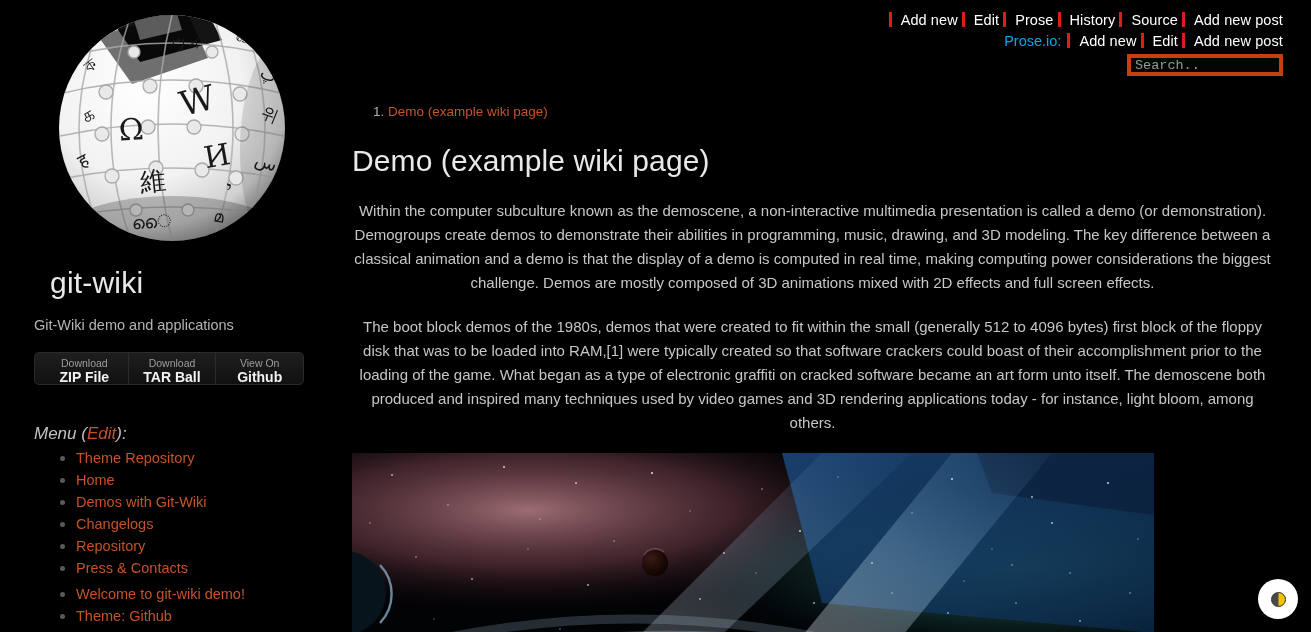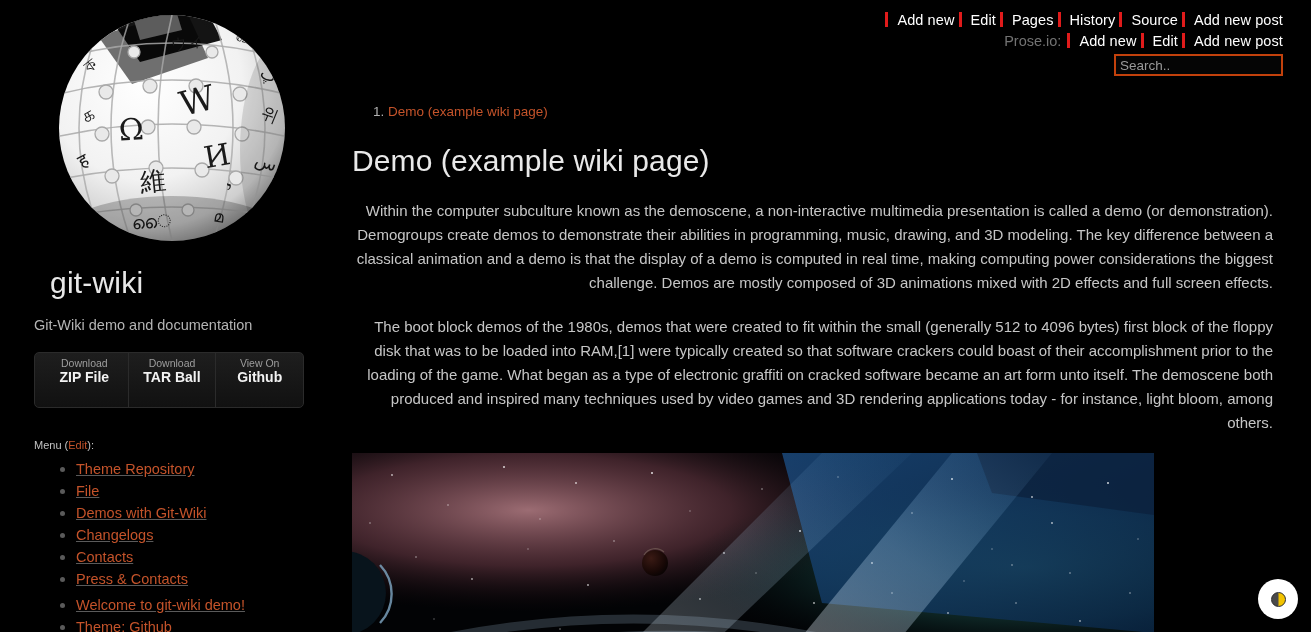--- a/index.html
+++ b/index.html
@@ -43,38 +43,38 @@
     flex: 0 0 auto;
   }
   .nav-link {
     color: #ffffff;
     font-size: 14.5px;
     text-decoration: none;
     letter-spacing: 0.1px;
     flex: 0 0 auto;
   }
   .nav-label {
-    color: #737373;
+    color: #0ea5e9;
     font-size: 14.5px;
     margin-right: 2px;
     flex: 0 0 auto;
   }
   #search-wrap {
     display: flex;
     justify-content: flex-end;
     margin-top: 3px;
   }
   #search-input {
-    width: 169px;
+    width: 156px;
     height: 22px;
     background: #050505;
-    border: 2px solid #c2410c;
+    border: 4px solid #c2410c;
     color: #d6d6d6;
     font-size: 13.5px;
-    font-family: Liberation Sans, sans-serif;
+    font-family: Liberation Mono, monospace;
     padding: 1px 4px;
     outline: none;
   }
   #search-input::placeholder { color: #9a9a9a; opacity: 1; }
 
   
   #sidebar {
     position: absolute;
     left: 0; top: 0;
     width: 340px;
@@ -103,21 +103,21 @@
     color: #b4b4b4;
     font-size: 14.5px;
     margin: 14px 0 0 2px;
     line-height: 18px;
   }
 
   #dl-buttons {
     display: flex;
     margin: 18px 0 0 2px;
     width: 270px;
-    height: 56px;
+    height: 33px;
     border-radius: 5px;
     overflow: hidden;
     border: 1px solid #2b2b2b;
     background: linear-gradient(180deg, #1e1e1e 0%, #111111 100%);
     padding-left: 6px;
   }
   .dl-btn {
     flex: 1 1 0;
     text-align: center;
     padding: 4px 0 0 0;
@@ -135,36 +135,36 @@
   .dl-big {
     display: block;
     color: #f2f2f2;
     font-size: 14px;
     font-weight: bold;
     line-height: 17px;
   }
 
   .side-heading {
     color: #c2c2c2;
-    font-size: 11px;
-    margin: 28px 0 0 2px;
+    font-size: 17px;
+    margin: 40px 0 0 2px;
     line-height: 18px;
+    font-style: italic;
   }
   .side-heading a { color: #c4532a; text-decoration: none; }
 
   ul.side-list {
     list-style: disc;
     margin: 4px 0 0 0;
     padding-left: 44px;
   }
   ul.side-list li {
     color: #5a5a5a;
     line-height: 21px;
     padding: 0;
-    text-decoration: underline;
   }
   ul.side-list li a {
     color: #c4532a;
     font-size: 14.5px;
     text-decoration: none;
   }
 
   
   #main {
     position: absolute;
@@ -196,21 +196,21 @@
     line-height: 36px;
     letter-spacing: 0.1px;
   }
 
   .body-para {
     color: #c6c6c6;
     font-size: 15px;
     line-height: 24px;
     margin: 20px 0 0 0;
     width: 921px;
-    text-align: right;
+    text-align: center;
   }
 
   #hero-image {
     margin-top: 18px;
     width: 802px;
     height: 220px;
     position: relative;
     overflow: hidden;
     background: #000;
   }
@@ -246,21 +246,21 @@
 <div id="page">
 
   <div id="topnav">
 
     <div class="nav-row">
       <span class="nav-sep"></span>
       <a class="nav-link" href="#">Add new</a>
       <span class="nav-sep"></span>
       <a class="nav-link" href="#">Edit</a>
       <span class="nav-sep"></span>
-      <a class="nav-link" href="#">Pages</a>
+      <a class="nav-link" href="#">Prose</a>
       <span class="nav-sep"></span>
       <a class="nav-link" href="#">History</a>
       <span class="nav-sep"></span>
       <a class="nav-link" href="#">Source</a>
       <span class="nav-sep"></span>
       <a class="nav-link" href="#">Add new post</a>
     </div>
 
     <div class="nav-row">
       <span class="nav-label">Prose.io:</span>
@@ -355,45 +355,45 @@
             <text x="192" y="196" font-size="22" transform="rotate(6 192 196)">י</text>
           </g>
 
           <ellipse cx="136" cy="250" rx="128" ry="54" fill="#000000" opacity="0.22"></ellipse>
           <ellipse cx="248" cy="150" rx="44" ry="110" fill="#000000" opacity="0.12"></ellipse>
         </g>
       </svg>
     </div>
 
     <h1 id="site-title">git-wiki</h1>
-    <p id="site-tagline">Git-Wiki demo and documentation</p>
+    <p id="site-tagline">Git-Wiki demo and applications</p>
 
     <div id="dl-buttons">
       <a class="dl-btn" href="#">
         <span class="dl-small">Download</span>
         <span class="dl-big">ZIP File</span>
       </a>
       <a class="dl-btn" href="#">
         <span class="dl-small">Download</span>
         <span class="dl-big">TAR Ball</span>
       </a>
       <a class="dl-btn" href="#">
         <span class="dl-small">View On</span>
         <span class="dl-big">Github</span>
       </a>
     </div>
 
     <div class="side-heading"><span>Menu (</span><a href="#">Edit</a><span>):</span></div>
 
     <ul class="side-list">
       <li><a href="#">Theme Repository</a></li>
-      <li><a href="#">File</a></li>
+      <li><a href="#">Home</a></li>
       <li><a href="#">Demos with Git-Wiki</a></li>
       <li><a href="#">Changelogs</a></li>
-      <li><a href="#">Contacts</a></li>
+      <li><a href="#">Repository</a></li>
       <li><a href="#">Press &amp; Contacts</a></li>
     </ul>
 
 
     <ul class="side-list">
       <li><a href="#">Welcome to git-wiki demo!</a></li>
       <li><a href="#">Theme: Github</a></li>
     </ul>
   </div>
 

